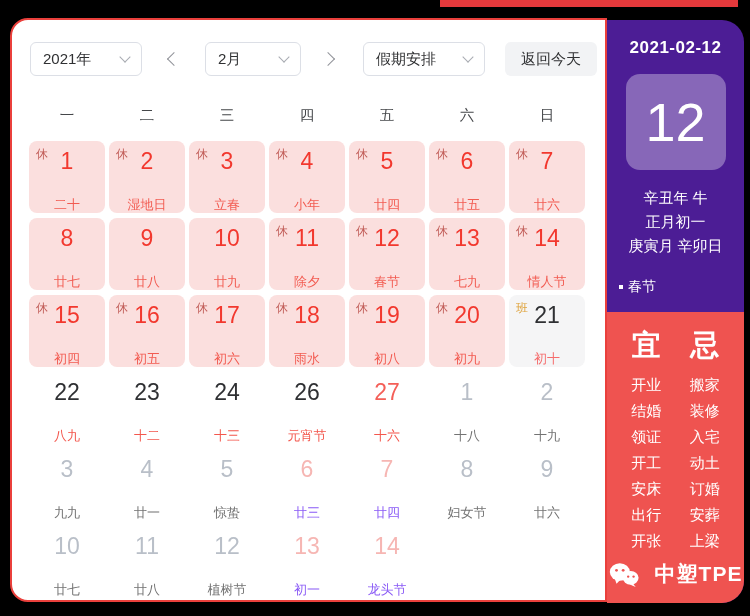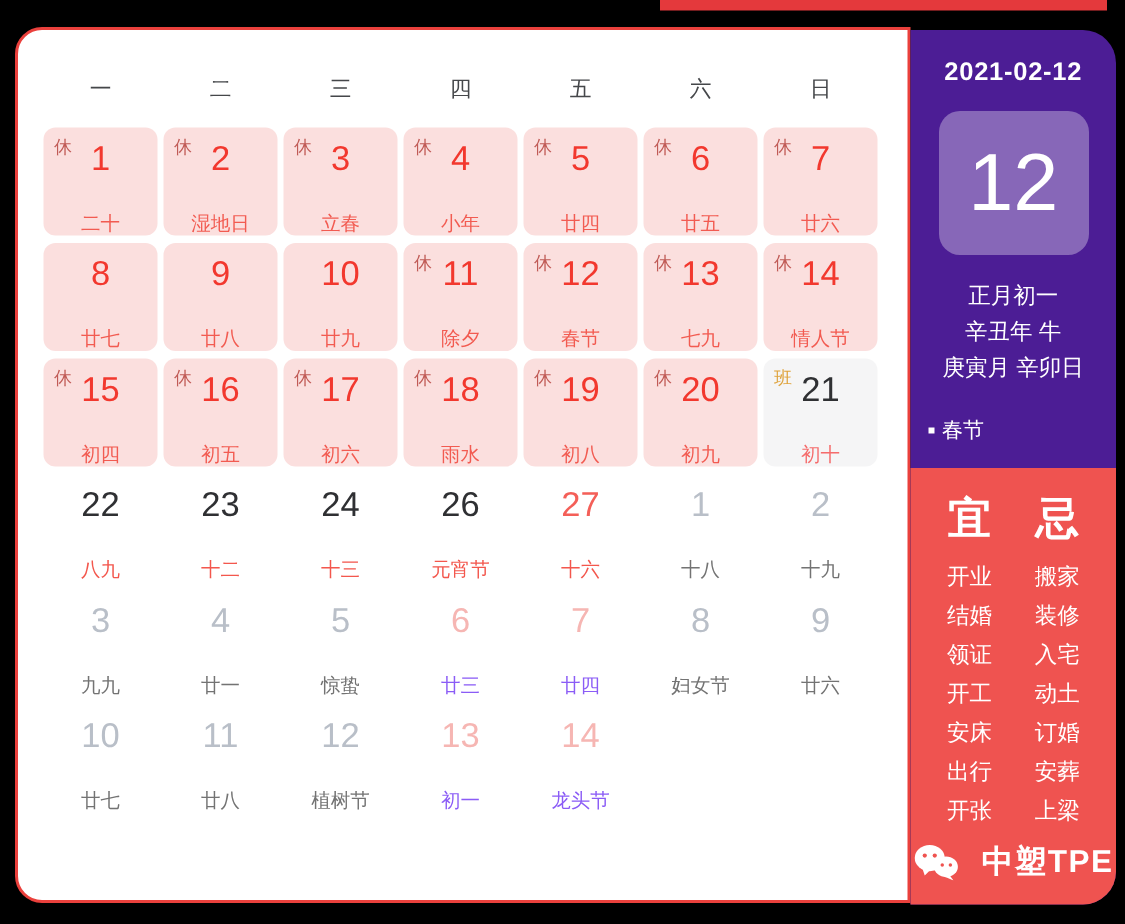--- a/index.html
+++ b/index.html
@@ -81,20 +81,37 @@
   .brand-text{font-size:21px;font-weight:bold;letter-spacing:1px;}
 </style>
 </head>
 <body>
 
 <div class="topstrip"></div>
 
 <div class="app">
   <div class="main-card">
 
+    <div class="toolbar">
+      <div class="select sel-year">
+        <span>2021年</span>
+        <i class="chev"></i>
+      </div>
+      <i class="arrow left"></i>
+      <div class="select sel-month">
+        <span>2月</span>
+        <i class="chev"></i>
+      </div>
+      <i class="arrow right"></i>
+      <div class="select sel-holiday">
+        <span>假期安排</span>
+        <i class="chev"></i>
+      </div>
+      <button class="today-btn">返回今天</button>
+    </div>
 
     <div class="weekdays" id="weekdays">
         <span class="wd">一</span>
         <span class="wd">二</span>
         <span class="wd">三</span>
         <span class="wd">四</span>
         <span class="wd">五</span>
         <span class="wd">六</span>
         <span class="wd">日</span>
       </div>
@@ -277,22 +294,22 @@
           <span class="num">14</span>
           <span class="lunar">龙头节</span>
         </div>
       </div>
   </div>
 
   <div class="sidebar">
     <div class="sb-date">2021-02-12</div>
     <div class="sb-day">12</div>
     <div class="sb-lunar">
+      <div>辛丑年 牛</div>
       <div>正月初一</div>
-      <div>辛丑年 牛</div>
       <div>庚寅月 辛卯日</div>
     </div>
     <div class="sb-festival">
       <span class="dot"></span>
       <span>春节</span>
     </div>
 
     <div class="panel">
       <div class="panel-titles">
         <span>宜</span>

